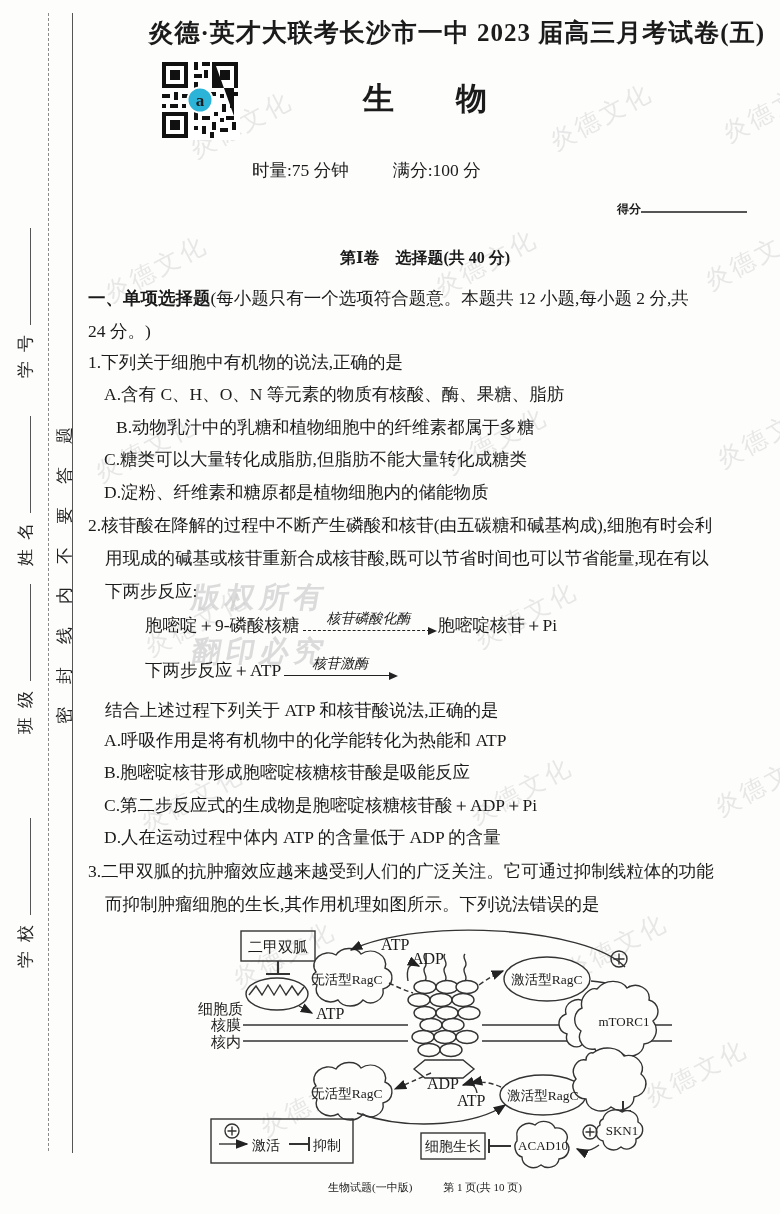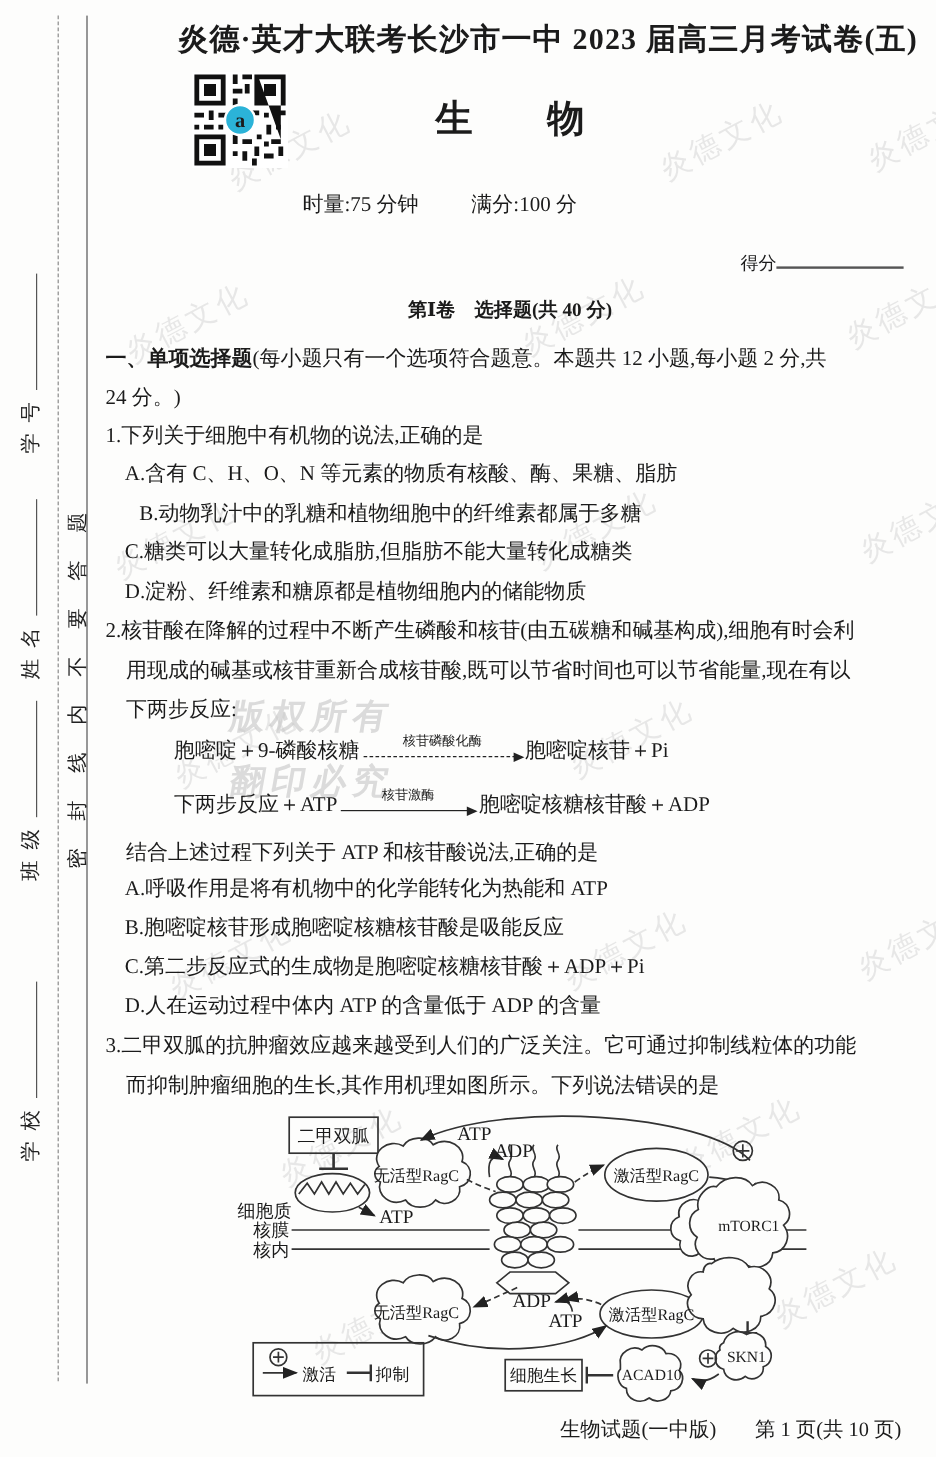--- a/index.html
+++ b/index.html
@@ -19,30 +19,30 @@
         font-size:17px;color:#222;}
   .field{letter-spacing:9px;}
   .field .u{display:inline-block;width:97px;border-bottom:1.3px solid #555;height:13px;margin-left:1px;}
   .seal{letter-spacing:23px;}
   
   .title{position:absolute;left:85px;top:16px;width:680px;text-align:right;
          font-size:25px;font-weight:bold;letter-spacing:1px;}
   .subject{position:absolute;left:85px;top:78px;width:680px;text-align:center;
            font-size:31px;font-weight:bold;}
   .examinfo{position:absolute;left:252px;top:158px;font-size:17.5px;display:flex;gap:44px;}
-  .score{position:absolute;left:617px;top:193px;font-size:15px;font-weight:normal;margin-top:11px;}
+  .score{position:absolute;left:617px;top:193px;font-size:12px;font-weight:bold;}
   .score .u{display:inline-block;width:106px;border-bottom:2px solid #555;height:18px;}
   .section-h{position:absolute;left:85px;top:248px;width:680px;text-align:center;
              font-size:16px;font-weight:bold;}
-  .footer{position:absolute;left:85px;top:1180px;width:680px;text-align:right;font-size:17px;}
+  .footer{position:absolute;left:85px;top:1180px;width:680px;text-align:center;font-size:11px;}
   .footer span{margin:0 14px;}
   
   .rxn{position:absolute;display:flex;align-items:flex-end;font-size:17.5px;white-space:nowrap;}
   .rxn .arr{display:inline-flex;flex-direction:column;align-items:center;margin:0 3px;padding-bottom:6px;}
-  .rxn .enz{font-size:11px;line-height:15px;}
+  .rxn .enz{font-size:14px;line-height:15px;font-style:italic;}
   .rxn .shaft{position:relative;height:3px;border-bottom:1.4px solid #222;margin-top:1px;}
   .rxn .shaft.dash{border-bottom-style:dashed;}
   .rxn .shaft::after{content:"";position:absolute;right:-2px;bottom:-5.4px;width:0;height:0;
        border-left:9px solid #222;border-top:4.5px solid transparent;border-bottom:4.5px solid transparent;}
   .w132{width:132px;} .w112{width:112px;}
   
   .qr{position:absolute;left:160px;top:60px;width:80px;height:80px;}
   
   .diagram{position:absolute;left:195px;top:923px;}
   svg text{font-family:"Liberation Serif","DejaVu Serif",serif;fill:#1b1b1b;}
@@ -148,21 +148,20 @@
   </span>
   <span>胞嘧啶核苷＋Pi</span>
 </div>
 
 <div class="rxn" style="left:145px;top:656px">
   <span>下两步反应＋ATP</span>
   <span class="arr">
     <span class="enz">核苷激酶</span>
     <span class="shaft w112"></span>
   </span>
-  <span>胞嘧啶核糖核苷酸＋ADP</span>
 </div>
 
 <div class="txtline" style="left:105px;top:699px">结合上述过程下列关于 ATP 和核苷酸说法,正确的是</div>
 <div class="txtline" style="left:104px;top:729px">A.呼吸作用是将有机物中的化学能转化为热能和 ATP</div>
 <div class="txtline" style="left:104px;top:761px">B.胞嘧啶核苷形成胞嘧啶核糖核苷酸是吸能反应</div>
 <div class="txtline" style="left:104px;top:794px">C.第二步反应式的生成物是胞嘧啶核糖核苷酸＋ADP＋Pi</div>
 <div class="txtline" style="left:104px;top:826px">D.人在运动过程中体内 ATP 的含量低于 ADP 的含量</div>
 
 <div class="txtline" style="left:88px;top:860px">3.二甲双胍的抗肿瘤效应越来越受到人们的广泛关注。它可通过抑制线粒体的功能</div>
 <div class="txtline" style="left:105px;top:893px">而抑制肿瘤细胞的生长,其作用机理如图所示。下列说法错误的是</div>

